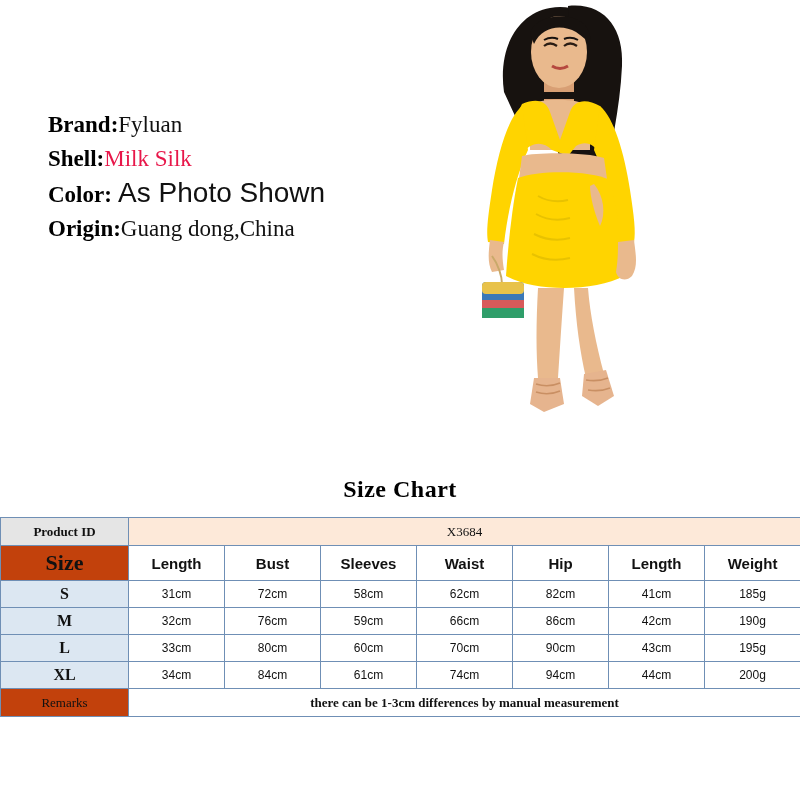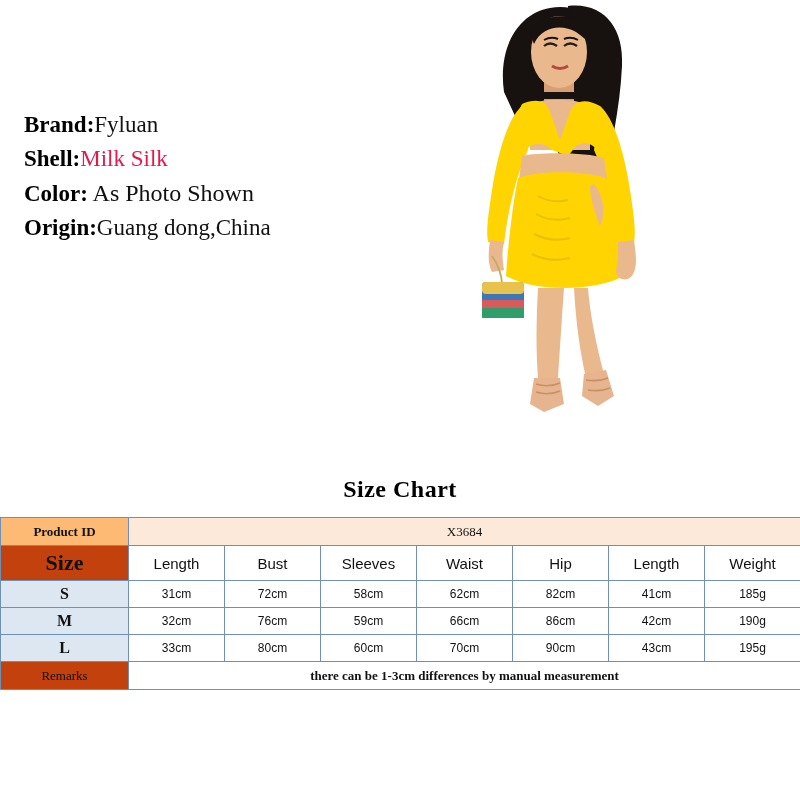--- a/index.html
+++ b/index.html
@@ -16,42 +16,42 @@
   }
 
   
   .top-area {
     position: relative;
     height: 470px;
   }
 
   .spec-list {
     position: absolute;
-    left: 24px;
+    left: 48px;
     top: 108px;
     width: 430px;
   }
   .spec-row {
     font-family: "Liberation Serif", serif;
     font-size: 23px;
     line-height: 34px;
     white-space: nowrap;
   }
   .spec-label {
     font-weight: bold;
     color: #000000;
   }
   .spec-value {
     font-weight: normal;
   }
   .spec-value.red { color: #e8174a; }
   .spec-value.black { color: #111111; }
   .spec-value.sans {
-    font-family: Liberation Serif, serif;
-    font-size: 24px;
+    font-family: Liberation Sans, sans-serif;
+    font-size: 28px;
   }
 
   
   .model-photo {
     position: absolute;
     right: 82px;
     top: 0px;
     width: 300px;
     height: 440px;
   }
@@ -77,38 +77,39 @@
     border: 1px solid #6f8fb5;
     text-align: center;
     vertical-align: middle;
     font-size: 13px;
     color: #111111;
     height: 27px;
     padding: 0;
   }
 
   td.pid-label {
-    background: #fdba74;
+    background: #e5e5e5;
     font-weight: bold;
     font-size: 17px;
     font-family: "Liberation Serif", serif;
     width: 128px;
   }
   td.pid-value {
     background: #fde9d9;
     font-size: 25px;
     font-family: "Liberation Serif", serif;
     height: 46px;
     margin-left: 10px;
   }
 
   tr.head-row td {
     background: #ffffff;
     font-size: 15px;
     height: 34px;
+    font-weight: bold;
   }
   tr.head-row td.size-head {
     background: #c2410c;
     font-weight: bold;
     font-size: 22px;
     font-family: "Liberation Serif", serif;
   }
 
   tr.data-row td.size-cell {
     background: #dce7f2;
@@ -263,19 +264,29 @@
     <tr class="data-row">
       <td class="size-cell">L</td>
       <td>33cm</td>
       <td>80cm</td>
       <td>60cm</td>
       <td>70cm</td>
       <td>90cm</td>
       <td>43cm</td>
       <td>195g</td>
     </tr>
+    <tr class="data-row">
+      <td class="size-cell">XL</td>
+      <td>34cm</td>
+      <td>84cm</td>
+      <td>61cm</td>
+      <td>74cm</td>
+      <td>94cm</td>
+      <td>44cm</td>
+      <td>200g</td>
+    </tr>
 
     <tr>
       <td class="remarks-label">Remarks</td>
       <td class="remarks-text" colspan="7">there can be 1-3cm  differences  by manual  measurement</td>
     </tr>
   </tbody>
 </table>
 
 </body></html>

